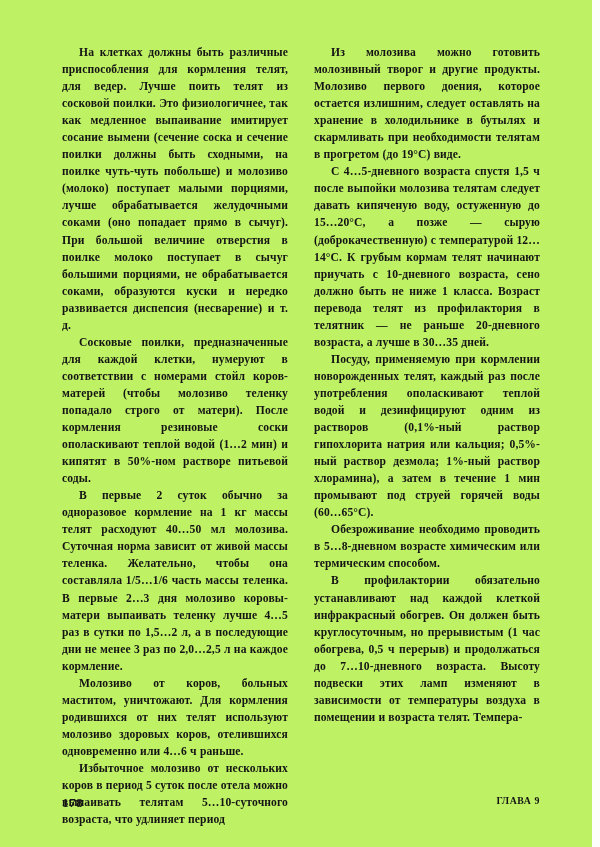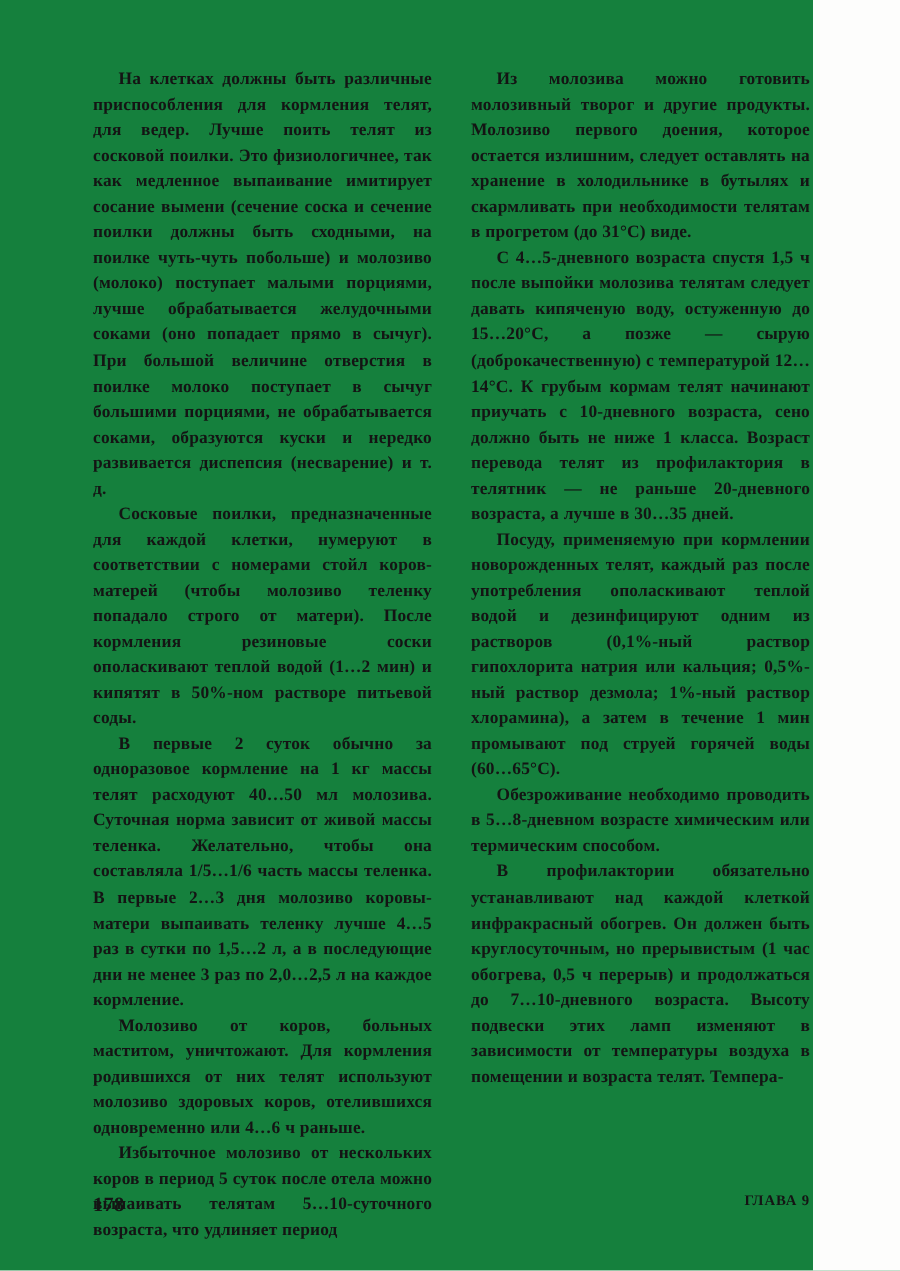--- a/index.html
+++ b/index.html
@@ -12,23 +12,23 @@
     height: 847px;
     position: relative;
     font-family: "Liberation Serif", "DejaVu Serif", serif;
     color: #141414;
     overflow: hidden;
   }
 
   #page {
     position: absolute;
     left: 0; top: 0;
-    width: 542px;
+    width: 592px;
     height: 847px;
-    background: #15803d;
+    background: #bef264;
   }
 
   #content {
     position: absolute;
     left: 62px;
     top: 44px;
     width: 478px;
     height: 716px;
   }
 
@@ -100,21 +100,21 @@
 
       <div class="col" id="col-left">
         <p class="indent">На клетках должны быть различные приспособления для кормления телят, для ведер. Лучше поить телят из сосковой поилки. Это физиологичнее, так как медленное выпаивание имитирует сосание вымени (сечение соска и сечение поилки должны быть сходными, на поилке чуть-чуть побольше) и молозиво (молоко) поступает малыми порциями, лучше обрабатывается желудочными соками (оно попадает прямо в сычуг). При большой величине отверстия в поилке молоко поступает в сычуг большими порциями, не обрабатывается соками, образуются куски и нередко развивается диспепсия (несварение) и т. д.</p>
         <p class="indent">Сосковые поилки, предназначенные для каждой клетки, нумеруют в соответствии с номерами стойл коров-матерей (чтобы молозиво теленку попадало строго от матери). После кормления резиновые соски ополаскивают теплой водой (1…2 мин) и кипятят в 50%-ном растворе питьевой соды.</p>
         <p class="indent">В первые 2 суток обычно за одноразовое кормление на 1 кг массы телят расходуют 40…50 мл молозива. Суточная норма зависит от живой массы теленка. Желательно, чтобы она составляла 1/5…1/6 часть массы теленка. В первые 2…3 дня молозиво коровы-матери выпаивать теленку лучше 4…5 раз в сутки по 1,5…2 л, а в последующие дни не менее 3 раз по 2,0…2,5 л на каждое кормление.</p>
         <p class="indent">Молозиво от коров, больных маститом, уничтожают. Для кормления родившихся от них телят используют молозиво здоровых коров, отелившихся одновременно или 4…6 ч раньше.</p>
         <p class="indent tight">Избыточное молозиво от нескольких коров в период 5 суток после отела можно выпаивать телятам 5…10-суточного возраста, что удлиняет период</p>
       </div>
 
       <div class="col" id="col-right">
-        <p class="indent">Из молозива можно готовить молозивный творог и другие продукты. Молозиво первого доения, которое остается излишним, следует оставлять на хранение в холодильнике в бутылях и скармливать при необходимости телятам в прогретом (до 31°С) виде.</p>
+        <p class="indent">Из молозива можно готовить молозивный творог и другие продукты. Молозиво первого доения, которое остается излишним, следует оставлять на хранение в холодильнике в бутылях и скармливать при необходимости телятам в прогретом (до 19°С) виде.</p>
         <p class="indent">С 4…5-дневного возраста спустя 1,5 ч после выпойки молозива телятам следует давать кипяченую воду, остуженную до 15…20°С, а позже — сырую (доброкачественную) с температурой 12…14°С. К грубым кормам телят начинают приучать с 10-дневного возраста, сено должно быть не ниже 1 класса. Возраст перевода телят из профилактория в телятник — не раньше 20-дневного возраста, а лучше в 30…35 дней.</p>
         <p class="indent">Посуду, применяемую при кормлении новорожденных телят, каждый раз после употребления ополаскивают теплой водой и дезинфицируют одним из растворов (0,1%-ный раствор гипохлорита натрия или кальция; 0,5%-ный раствор дезмола; 1%-ный раствор хлорамина), а затем в течение 1 мин промывают под струей горячей воды (60…65°С).</p>
         <p class="indent">Обезроживание необходимо проводить в 5…8-дневном возрасте химическим или термическим способом.</p>
         <p class="indent tight">В профилактории обязательно устанавливают над каждой клеткой инфракрасный обогрев. Он должен быть круглосуточным, но прерывистым (1 час обогрева, 0,5 ч перерыв) и продолжаться до 7…10-дневного возраста. Высоту подвески этих ламп изменяют в зависимости от температуры воздуха в помещении и возраста телят. Темпера-</p>
       </div>
 
     </div>
   </div>
 
   <div id="footer">

